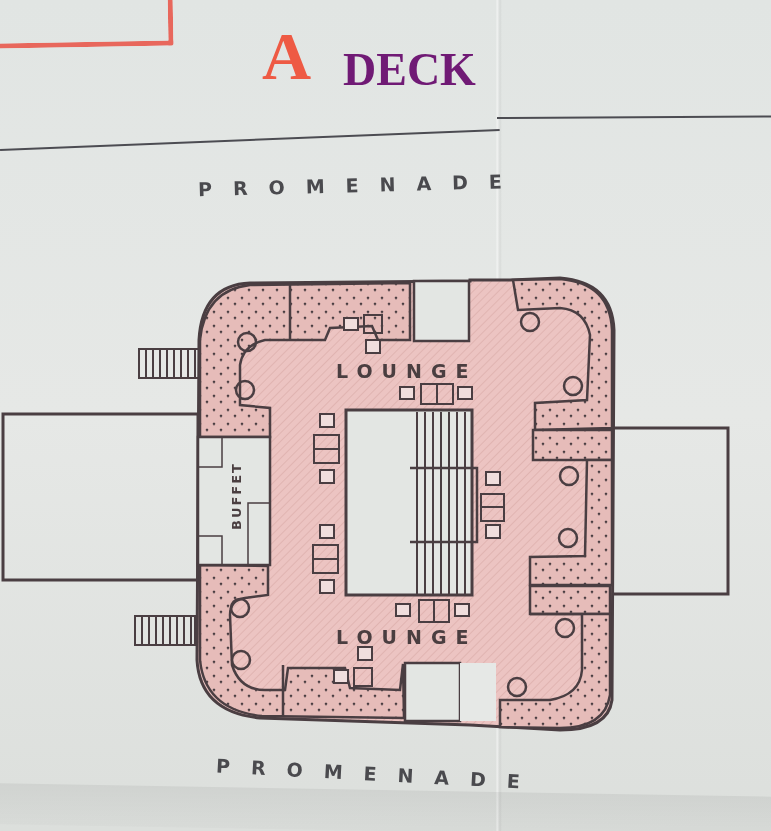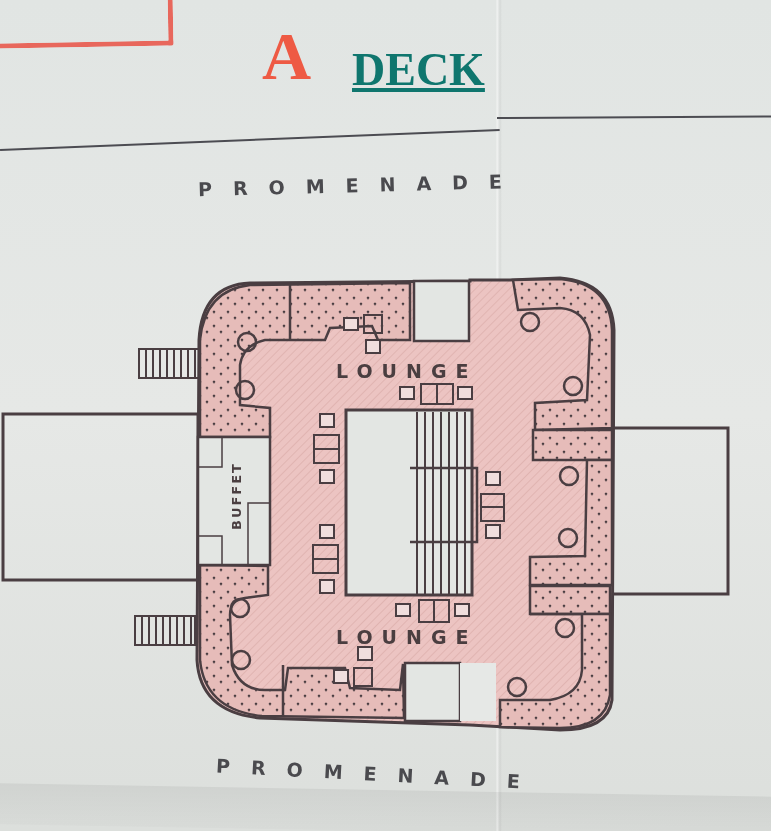--- a/index.html
+++ b/index.html
@@ -28,21 +28,21 @@
     }
     .berths-label {
       position: absolute; left: 6px; top: -3px;
       font-size: 12px; font-weight: bold; letter-spacing: 0.5px; color: #555a5c;
     }
     .title {
       position: absolute; left: 262px; top: 22px;
       font-family: "Liberation Serif", serif; font-weight: bold;
     }
     .title .letter { color: #ee5a44; font-size: 68px; line-height: 1; position: absolute; left: 0; top: 0; }
-    .title .word   { color: #0f766e; font-size: 46px; line-height: 1; position: absolute; left: 90px; top: 25px; letter-spacing: 0px; white-space: nowrap; text-decoration: underline; }
+    .title .word   { color: #701a75; font-size: 46px; line-height: 1; position: absolute; left: 81px; top: 25px; letter-spacing: 0px; white-space: nowrap; }
     .rule {
       position: absolute; left: 0; top: 109px; width: 771px; height: 0;
       border-top: 2px solid #4c4c52; transform: rotate(-1.5deg); transform-origin: 0 0;
     }
     .promenade {
       position: absolute; font-family: "DejaVu Sans", sans-serif; font-weight: bold;
       color: #4a4a4e; font-size: 19px; letter-spacing: 21px; white-space: nowrap;
     }
     .prom-top { left: 198px; top: 174px; transform: rotate(-1.5deg); }
     .prom-bot { left: 216px; top: 763px; transform: rotate(3deg); }

